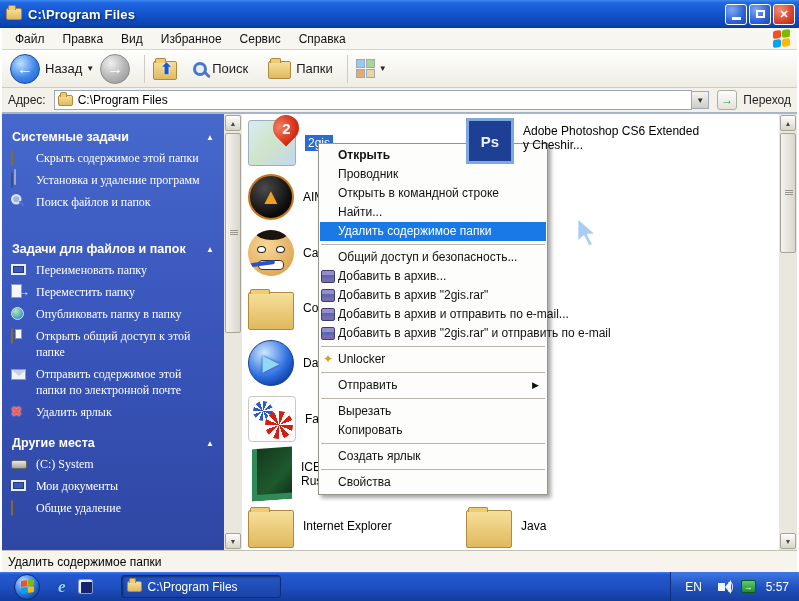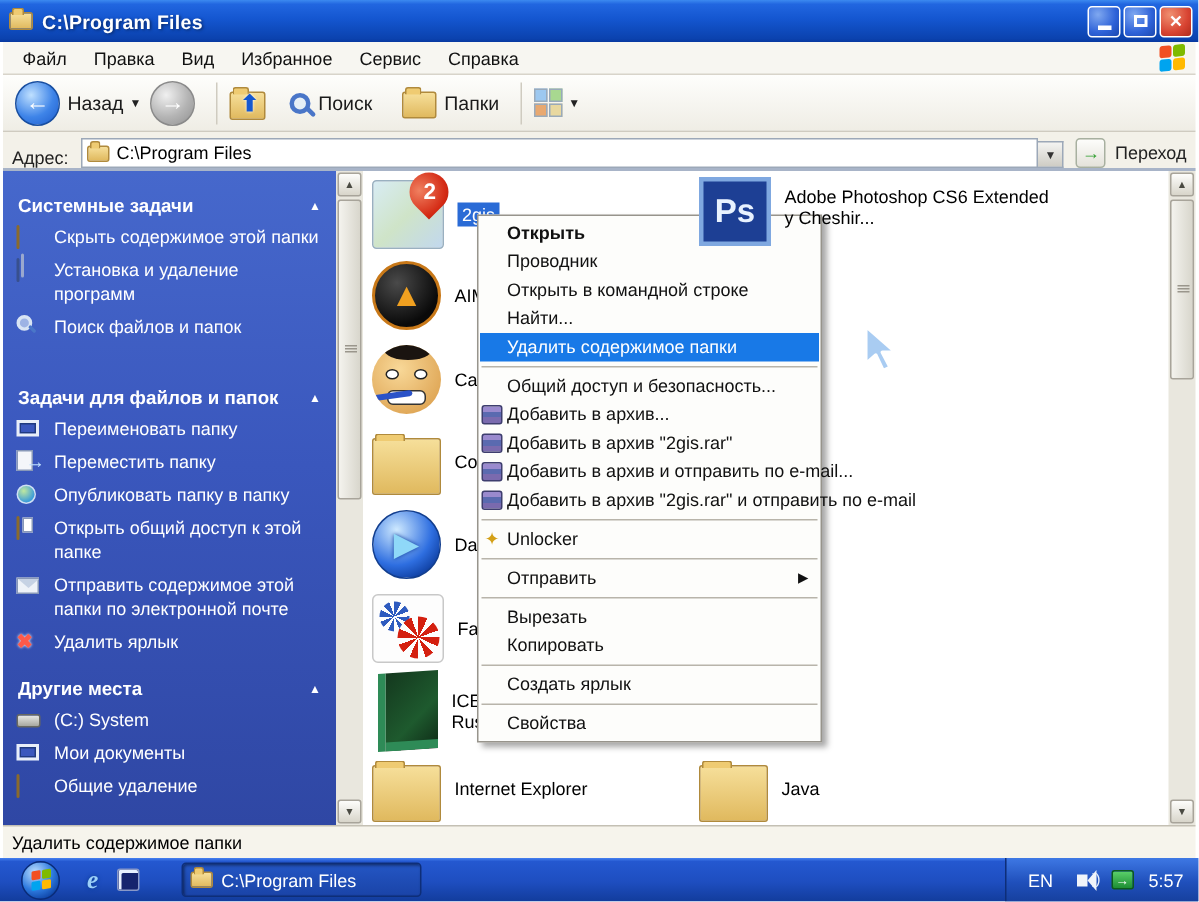--- a/index.html
+++ b/index.html
@@ -50,38 +50,38 @@
   .mag::after { content:""; position:absolute; width:8px; height:3px; background:#4A76C8; transform:rotate(45deg);
     right:-7px; bottom:-3px; border-radius:2px; }
   .fold-t { width:23px; height:18px; margin-top:3px; }
   .views { display:grid; grid-template-columns:9px 9px; grid-template-rows:9px 9px; gap:1px; }
   .views i { border:1px solid #9AB; }
   .views i:nth-child(1){background:#9CC8F0;} .views i:nth-child(2){background:#A8D890;}
   .views i:nth-child(3){background:#E8A870;} .views i:nth-child(4){background:#E8D8A0;}
 
   
   .addressbar { position:absolute; left:2px; top:88px; width:795px; height:26px; background:#F3F1E9;
-    border-bottom:2px solid #A8B4C8; display:flex; align-items:flex-end; padding:0 6px; }
+    border-bottom:2px solid #A8B4C8; display:flex; align-items:center; padding:0 6px; }
   .addressbar .alabel { color:#222; margin-right:8px; }
   .addr-input { flex:1; height:20px; background:#fff; border:1px solid #9CA8B8; display:flex; align-items:center; padding-left:3px; }
   .addr-input .folder { width:15px; height:11px; margin-right:5px; }
   .addr-drop { width:17px; height:18px; background:linear-gradient(180deg,#F4F4F2,#CECCC4); border:1px solid #9CA8B8;
     border-left:none; display:flex; align-items:center; justify-content:center; font-size:8px; color:#333; }
   .go { display:flex; align-items:center; margin-left:8px; }
   .go .gbtn { width:20px; height:20px; border:1px solid #A8B0A0; border-radius:3px;
     background:linear-gradient(180deg,#FDFDFB,#E4E2DA); color:#2E9E2E; font-weight:bold; display:flex; align-items:center; justify-content:center; }
   .go .glbl { margin-left:6px; color:#222; }
 
   
   .main { position:absolute; left:2px; top:114px; width:795px; height:436px; background:#fff; }
   .sidebar { position:absolute; left:0; top:0; width:222px; height:436px;
     background:linear-gradient(180deg,#4668CC 0%,#3A57BD 45%,#2F47A4 100%); color:#fff; padding-top:10px; overflow:hidden; }
   .sect-head { position:relative; font-weight:bold; font-size:12.5px; padding:2px 24px 2px 10px; margin-top:4px; }
   .sect-head .tri { position:absolute; right:10px; top:5px; font-size:8px; }
-  .sitem { position:relative; padding:2px 10px 2px 34px; line-height:16px; margin:2px 0; }
+  .sitem { position:relative; padding:2px 10px 2px 34px; line-height:16px; margin:2px 0;font-family:Liberation Serif, serif; }
   .sicon { position:absolute; left:9px; top:2px; width:17px; height:15px; }
   .sfold { background:linear-gradient(180deg,#F6DF9A,#E0B95E); border:1px solid #8A6A2C; border-radius:2px; width:16px; height:12px; margin-top:2px; }
   .sgear { width:14px; height:11px; margin-top:3px; background:linear-gradient(180deg,#B8C8E8,#6E86C0); border:1px solid #38508E; border-radius:2px; box-shadow:3px -3px 0 #9AA8CE; }
   .smag { transform:scale(.75); transform-origin:left top; }
   .mag.white { border-color:#D8E4F4; }
   .srename { width:15px; height:11px; margin-top:2px; border:2px solid #E8EEF8; background:#3A57BD; box-shadow:inset 0 0 0 1px #203A80; }
   .spage { width:11px; height:14px; background:#F4F6FA; border:1px solid #8898B8; }
   .spage2 { box-shadow:3px 2px 0 #C8D4E8; }
   .sarrow { color:#BFE0FF; font-weight:bold; font-size:13px; }
   .sglobe { width:13px; height:13px; border-radius:50%; border:1px solid #CFE0F4; margin-top:1px;
@@ -126,21 +126,21 @@
   .i-play span { color:#8FD8F8; font-size:22px; text-shadow:0 0 3px #0A3898; }
   
   .i-gears { background:#FDFDFD; border:1px solid #C8C8C8; border-radius:4px; }
   .i-gears .g1,.i-gears .g2 { position:absolute; border-radius:50%; }
   .i-gears .g1 { left:4px; top:4px; width:20px; height:20px; background:repeating-conic-gradient(#2E5BBF 0 25deg,#FDFDFD 25deg 45deg); }
   .i-gears .g2 { right:2px; bottom:2px; width:28px; height:28px; background:repeating-conic-gradient(#D42010 0 25deg,#FDFDFD 25deg 45deg); }
   
   .i-book { width:40px; height:52px; margin-left:4px; background:linear-gradient(135deg,#14381E,#1E5A2E 60%,#0E2A16); border-left:5px solid #2E8B57; transform:skewY(-4deg); box-shadow:inset 0 -6px 0 #2E8B57; }
   
   .i-ps { background:#1D3F94; border:3px solid #7FA8E0; display:flex; align-items:center; justify-content:center; }
-  .i-ps span { color:#E8F2FF; font-weight:bold; font-size:22px; }
+  .i-ps span { color:#E8F2FF; font-weight:bold; font-size:15px; }
 
   .content-scroll { position:absolute; right:0; top:0; width:18px; height:436px; background:#E9E7DE; }
 
   
   .ctxmenu { position:absolute; left:318px; top:143px; width:230px; z-index:50; background:#FDFDFB;
     border:1px solid #97948C; box-shadow:3px 3px 4px rgba(0,0,0,.35); padding:2px 0; }
   .citem { position:relative; height:19px; line-height:19px; padding-left:19px; color:#111; font-size:12px; white-space:nowrap; }
   .citem.bold { font-weight:bold; }
   .citem.hl { background:#1879E7; color:#fff; margin:0 1px; padding-left:18px; }
   .csep { height:1px; background:#B8B4AA; margin:3px 2px; }

